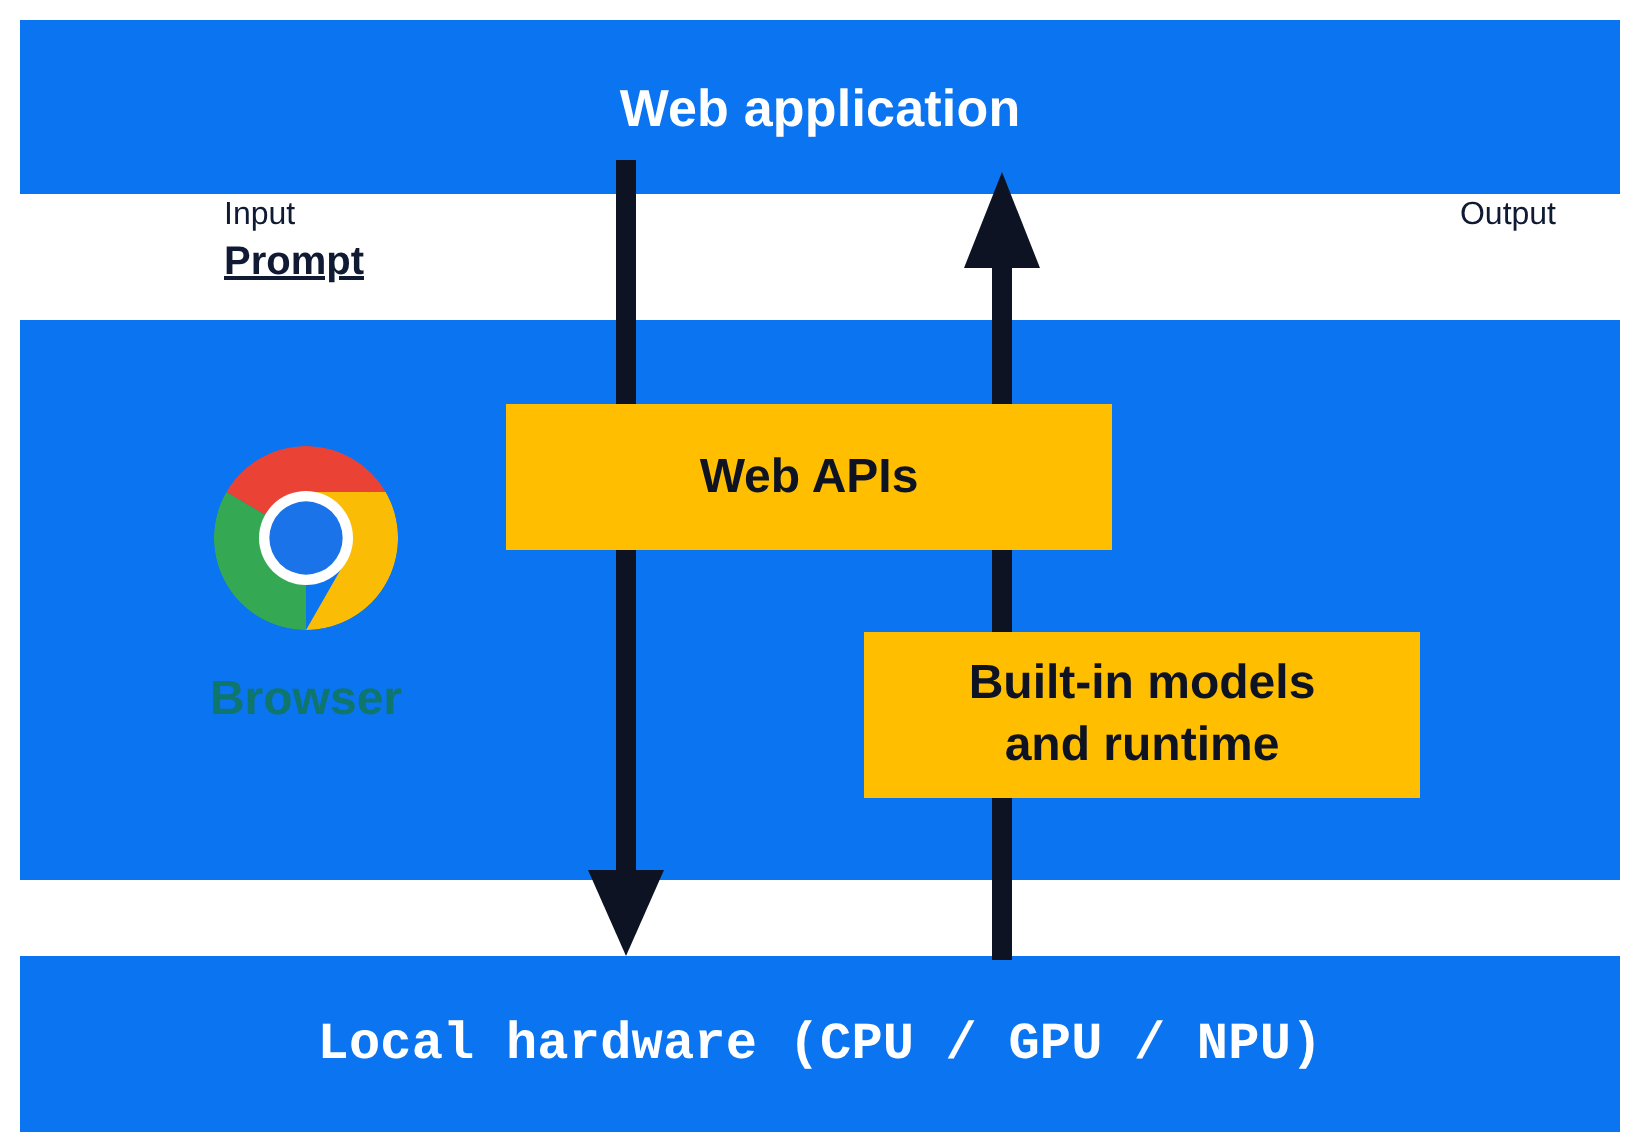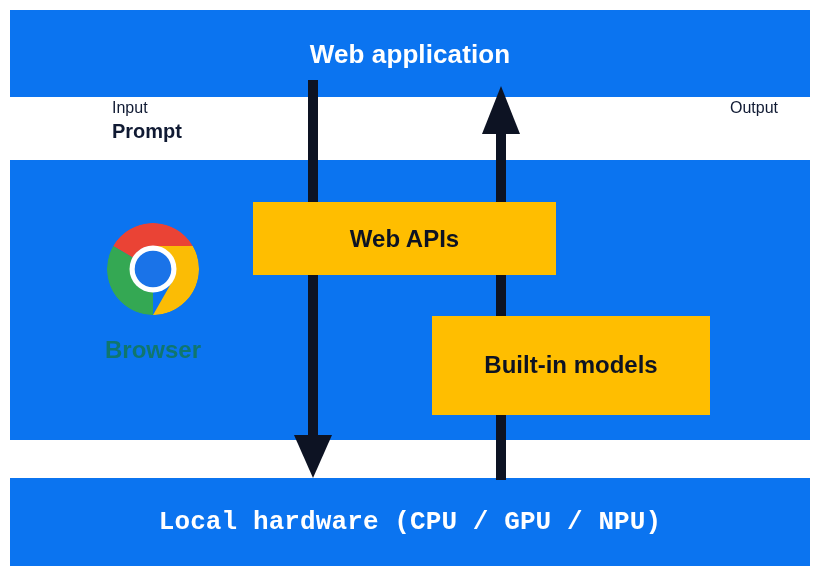--- a/index.html
+++ b/index.html
@@ -77,20 +77,21 @@
   .caption-label {
     display: block;
     font-size: 16px;
     font-weight: normal;
   }
   .caption-value {
     display: block;
     font-size: 20px;
     font-weight: bold;
     margin-top: 2px;
+    text-decoration: underline;
   }
 
   
   #arrow-down-prompt,
   #arrow-up-generated {
     position: absolute;
     z-index: 3;
   }
   #arrow-down-prompt {
     left: 288px;
@@ -121,21 +122,21 @@
     left: 253px;
     top: 202px;
     width: 303px;
     height: 73px;
     font-size: 24px;
   }
   #box-builtin-models {
     left: 432px;
     top: 316px;
     width: 278px;
-    height: 99px;
+    height: 83px;
     font-size: 24px;
     line-height: 1.28;
     padding: 0 24px;
     box-sizing: border-box;
     z-index: 4;
   }
 
   
   #browser-group {
     position: absolute;
@@ -186,20 +187,21 @@
   </svg>
 
   <svg id="arrow-up-generated" viewBox="0 0 50 394">
     <rect x="20" y="28" width="10" height="366" fill="#0D1323"></rect>
     <polygon points="25,0 6,48 44,48" fill="#0D1323"></polygon>
   </svg>
 
   <div class="api-box" id="box-builtin-models">
     <span>
       <span>Built-in models</span><br>
+      <span>and runtime</span>
     </span>
   </div>
 
   <div class="api-box" id="box-web-apis">
     <span>Web APIs</span>
   </div>
 
   <div id="browser-group">
     <svg id="chrome-icon" viewBox="0 0 100 100">
       <defs>

